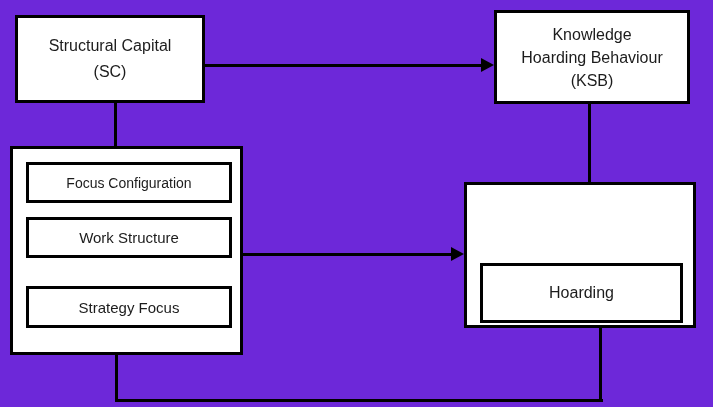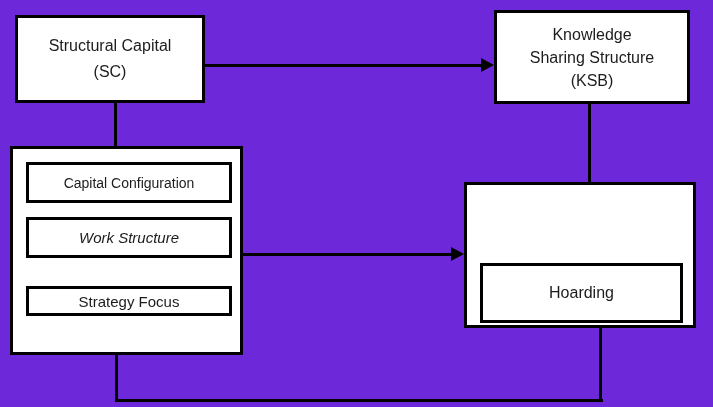--- a/index.html
+++ b/index.html
@@ -29,22 +29,22 @@
   .box .lbl {
     white-space: pre-line;
     display: block;
     width: 100%;
   }
   .node-sc       { left: 15px;  top: 15px;  width: 190px; height: 88px;  font-size: 16px; line-height: 26px; }
   .node-ksb      { left: 494px; top: 10px;  width: 196px; height: 94px;  font-size: 16px; line-height: 23px; }
   .group-left    { left: 10px;  top: 146px; width: 233px; height: 209px; }
   .group-right   { left: 464px; top: 182px; width: 232px; height: 146px; }
   .comp-sysconf  { left: 26px;  top: 162px; width: 206px; height: 41px;  font-size: 14px; }
-  .comp-workstr  { left: 26px;  top: 217px; width: 206px; height: 41px;  font-size: 15px; font-style: italic; }
-  .comp-strfoc   { left: 26px;  top: 286px; width: 206px; height: 30px;  font-size: 15px; }
+  .comp-workstr  { left: 26px;  top: 217px; width: 206px; height: 41px;  font-size: 15px; }
+  .comp-strfoc   { left: 26px;  top: 286px; width: 206px; height: 42px;  font-size: 15px; }
   .comp-prompt   { left: 480px; top: 193px; width: 203px; height: 52px;  font-size: 16px; }
   .comp-hoard    { left: 480px; top: 263px; width: 203px; height: 60px;  font-size: 16px; }
 
   .line {
     position: absolute;
     background: #000000;
   }
   .hline-sc-ksb    { left: 205px; top: 64px;  width: 278px; height: 3px; }
   .vline-sc-group  { left: 114px; top: 103px; width: 3px;   height: 44px; }
   .vline-ksb-group { left: 588px; top: 104px; width: 3px;   height: 79px; }
@@ -79,27 +79,27 @@
   <div class="line hline-bottom"></div>
   <div class="line vline-bottom-r"></div>
 
   <div class="box node-sc">
     <span class="lbl">Structural Capital
 (SC)</span>
   </div>
 
   <div class="box node-ksb">
     <span class="lbl">Knowledge
-Sharing Structure
+Hoarding Behaviour
 (KSB)</span>
   </div>
 
   <div class="box group-left"></div>
   <div class="box comp-sysconf">
-    <span class="lbl">Capital Configuration</span>
+    <span class="lbl">Focus Configuration</span>
   </div>
   <div class="box comp-workstr">
     <span class="lbl">Work Structure</span>
   </div>
   <div class="box comp-strfoc">
     <span class="lbl">Strategy Focus</span>
   </div>
 
   <div class="box group-right"></div>
   <div class="box comp-hoard">

